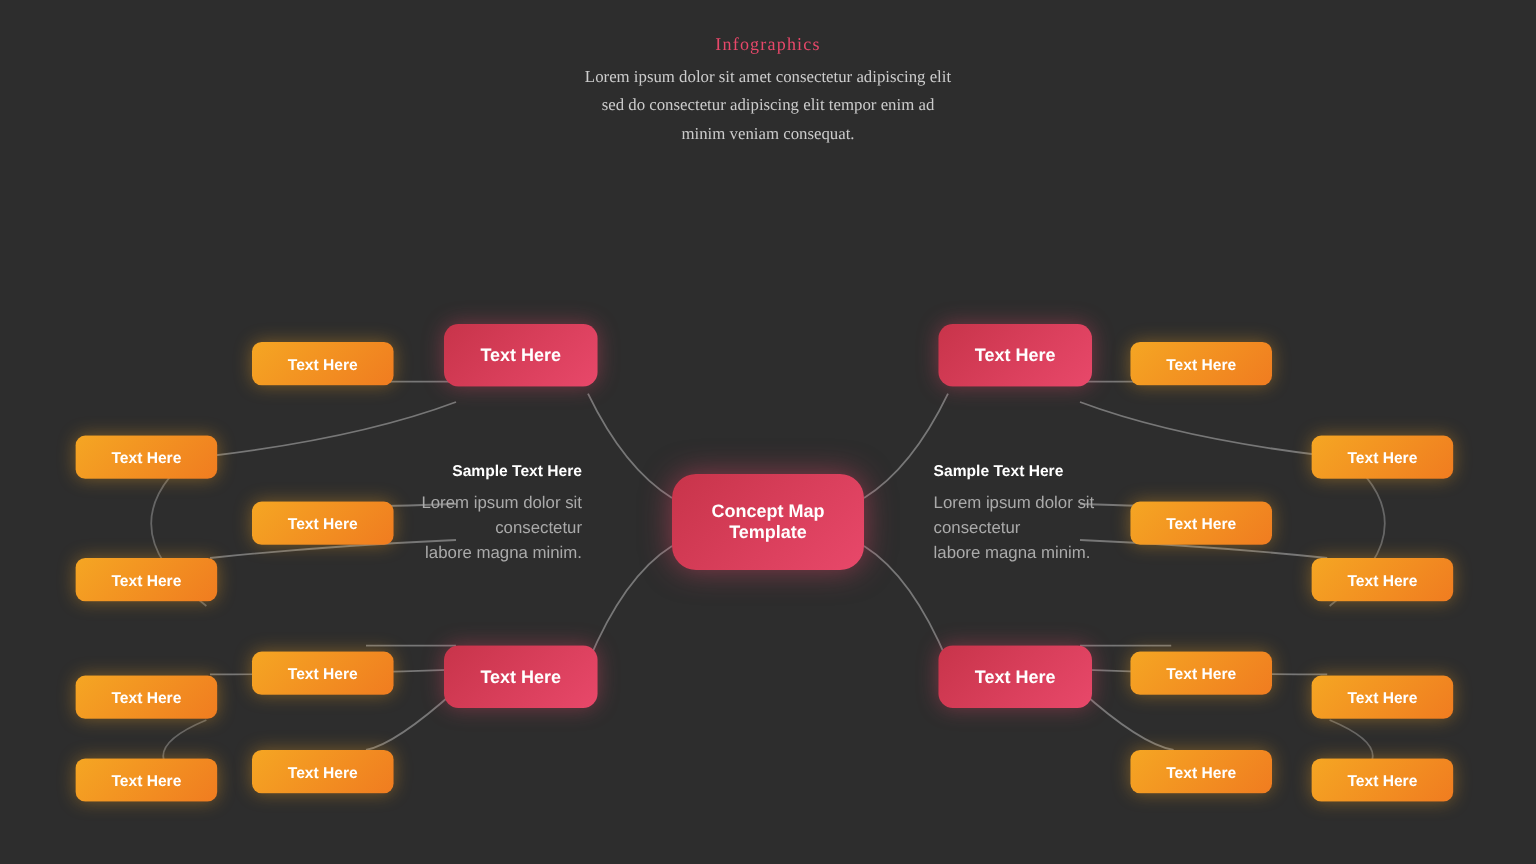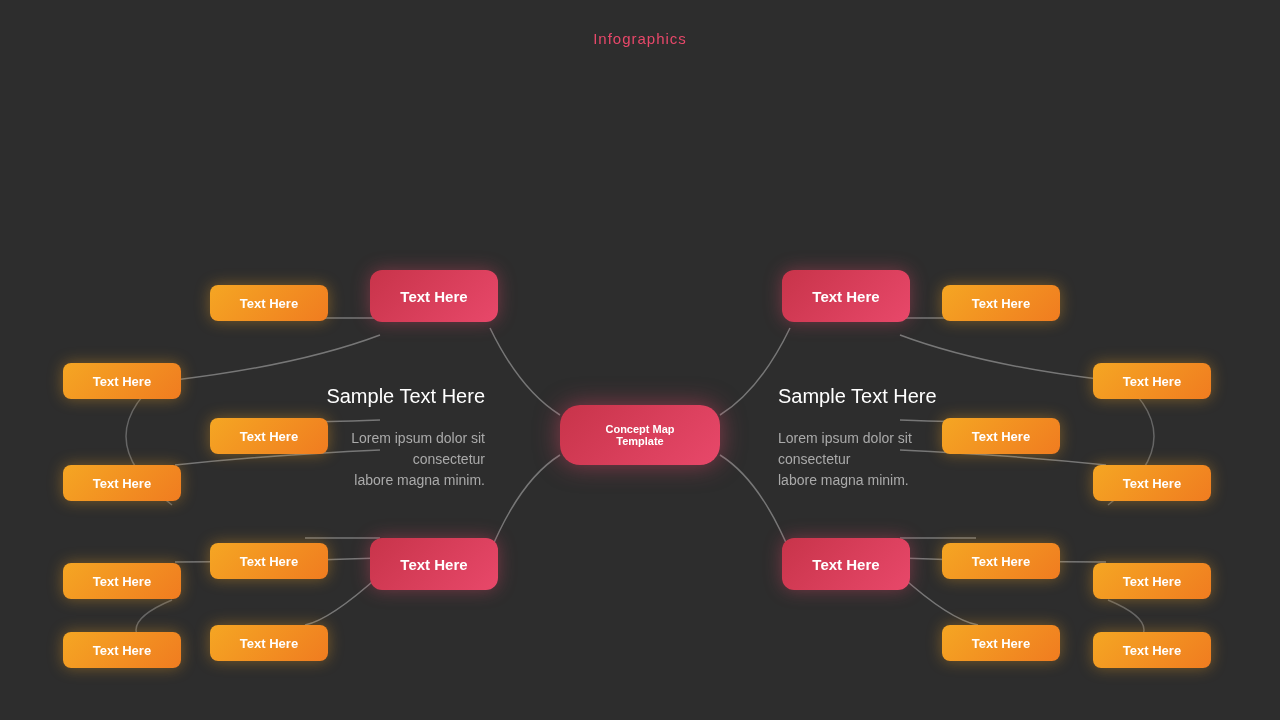--- a/index.html
+++ b/index.html
@@ -16,20 +16,21 @@
     .slide {
       width: 1280px;
       height: 720px;
       position: relative;
       background: #2d2d2d;
     }
 
     .header {
       text-align: center;
       padding-top: 30px;
+      font-family: Liberation Serif, serif;
     }
 
     .infographics-label {
       color: #e8486a;
       font-size: 15px;
       letter-spacing: 1px;
       margin-bottom: 6px;
     }
 
     .main-title {
@@ -66,30 +67,30 @@
       height: 530px;
     }
 
     
     .center-node {
       position: absolute;
       left: 50%;
       top: 50%;
       transform: translate(-50%, -50%);
       width: 160px;
-      height: 60px;
+      height: 80px;
       background: linear-gradient(135deg, #c8344a, #e8486a);
       border-radius: 20px;
       display: flex;
       align-items: center;
       justify-content: center;
       text-align: center;
       color: white;
       font-weight: 700;
-      font-size: 11px;
+      font-size: 15px;
       z-index: 10;
       box-shadow: 0 0 25px rgba(232, 72, 106, 0.5);
     }
 
     
     .pill-sm {
       position: absolute;
       height: 36px;
       padding: 0 18px;
       border-radius: 8px;
@@ -130,41 +131,46 @@
     }
 
     
     .text-block {
       position: absolute;
       z-index: 5;
     }
 
     .text-block-title {
       color: #ffffff;
-      font-weight: 400;
-      font-size: 20px;
-      margin-bottom: 20px;
+      font-weight: 700;
+      font-size: 13px;
+      margin-bottom: 8px;
     }
 
     .text-block-body {
       color: #aaaaaa;
       font-size: 14px;
       line-height: 1.5;
     }
 
     .text-block-left { text-align: right; }
     .text-block-right { text-align: left; }
   </style>
 </head>
 <body>
 
 <div class="slide">
 
   <div class="header">
     <div class="infographics-label">Infographics</div>
+    <div class="subtitle-text">
+      Lorem ipsum dolor sit amet consectetur adipiscing elit<br>
+      sed do consectetur adipiscing elit tempor enim ad<br>
+      minim veniam consequat.
+    </div>
   </div>
 
   <div class="map-area">
 
     <svg class="connections-svg" viewBox="0 0 1280 530" xmlns="http://www.w3.org/2000/svg">
 
       <path d="M 560 245 Q 520 220 490 158" fill="none" stroke="#777" stroke-width="1.5" stroke-dasharray="none"></path>
 
       <path d="M 560 285 Q 520 310 490 382" fill="none" stroke="#777" stroke-width="1.5"></path>
 

